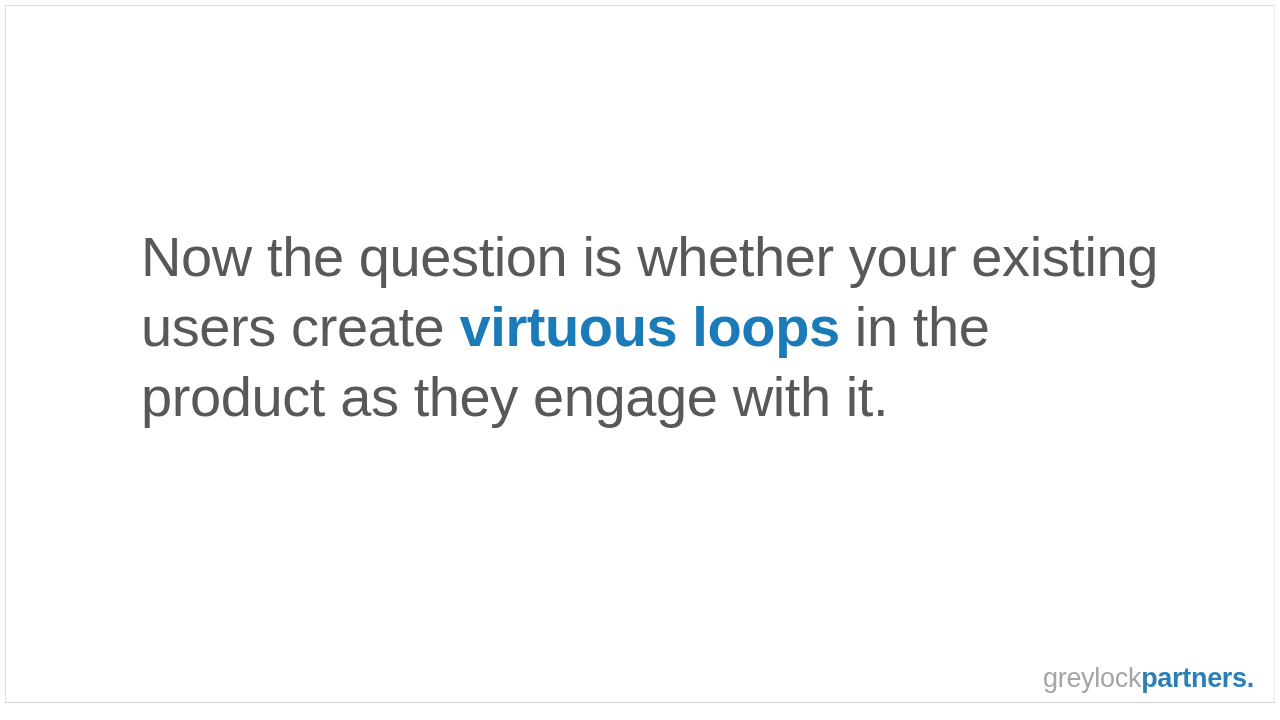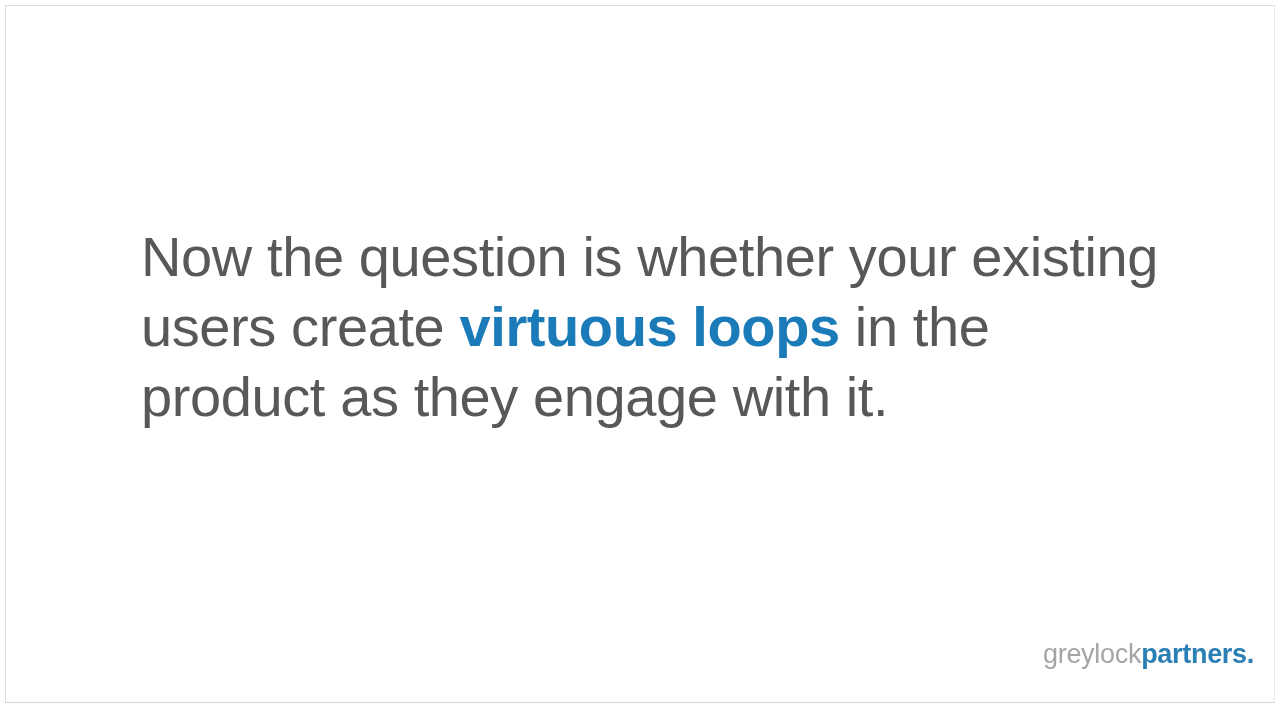--- a/index.html
+++ b/index.html
@@ -48,21 +48,21 @@
   }
 
   .headline .hl {
     color: #1b7bb9;
     font-weight: 700;
   }
 
   .logo {
     position: absolute;
     left: 1043px;
-    top: 637px;
+    top: 661px;
     font-size: 27px;
     line-height: 34px;
     letter-spacing: -0.3px;
     white-space: nowrap;
   }
 
   .logo .logo-grey {
     color: #a3a5a8;
     font-weight: 400;
   }

